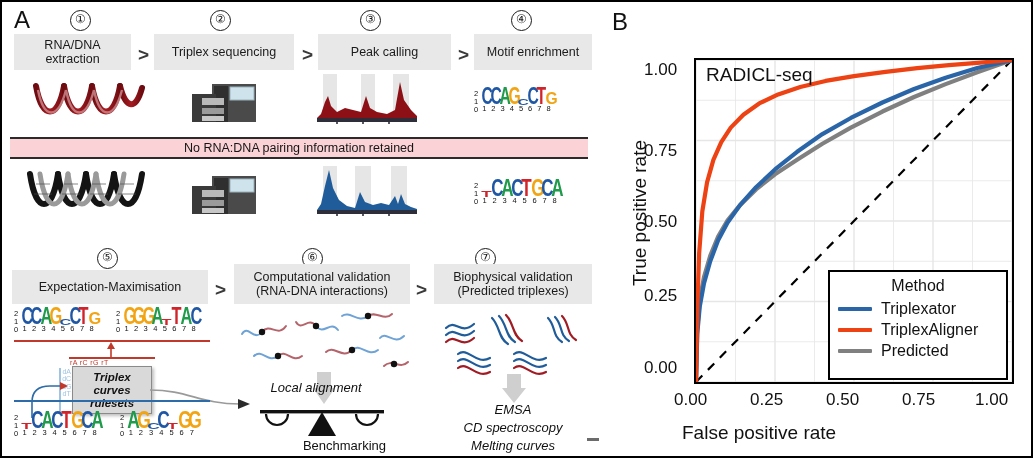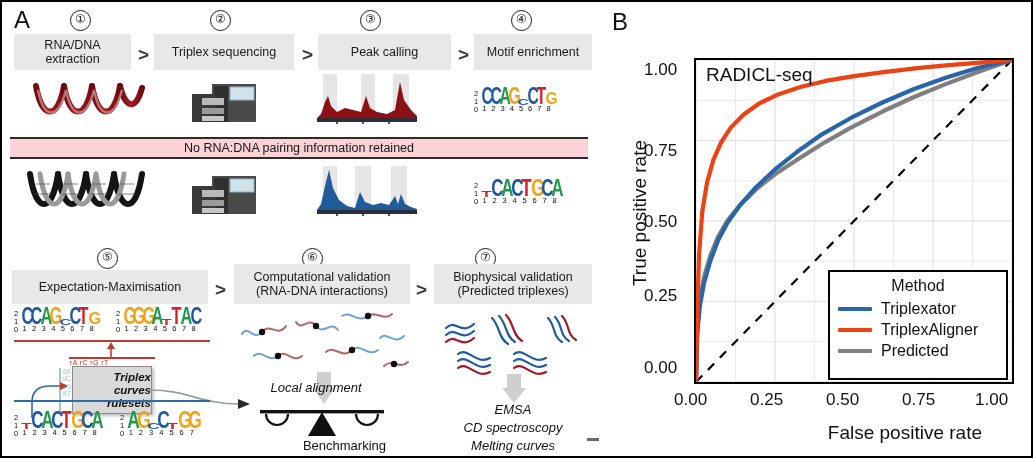--- a/index.html
+++ b/index.html
@@ -48,21 +48,21 @@
     line-height:0.74;text-align:center;display:block;
     transform-origin:bottom center;
   }
   .logo-ticks{display:flex;font-size:7.5px;color:#111;line-height:8px;}
   .logo-ticks span{text-align:center;}
   .hr-red{position:absolute;height:1.6px;background:#c0392b;}
   .hr-blue{position:absolute;height:1.6px;background:#2d6ca8;}
   .rules-box{
     position:absolute;background:#d9d9d9;border:1px solid #8a8a8a;
     font-style:italic;font-weight:700;font-size:11.5px;color:#111;
-    display:flex;flex-direction:column;align-items:flex-end;justify-content:center;
+    display:flex;flex-direction:column;align-items:center;justify-content:center;
     line-height:13px;box-shadow:2px 2px 3px rgba(0,0,0,.25);
   }
   .ra-lbl{position:absolute;font-size:7px;color:#c0392b;letter-spacing:.4px;}
   .da-lbl{
     position:absolute;font-size:7px;color:#9fc4e2;line-height:7.4px;
     text-align:center;
   }
   .ital-txt{
     position:absolute;font-style:italic;font-size:13px;color:#111;
     text-align:center;line-height:16px;
@@ -513,21 +513,21 @@
     <div class="smalldash" style="left:585px;top:436px;"></div>
   </div>
 
   <div id="panelB">
     <span class="panel-letter" style="left:10px;top:8px;">B</span>
 
     <div style="position:absolute;left:-62px;top:200px;width:200px;transform:rotate(-90deg);text-align:center;">
       <span style="font-size:19px;color:#111;">True positive rate</span>
     </div>
 
-    <div style="position:absolute;left:80px;top:420px;width:300px;text-align:right;">
+    <div style="position:absolute;left:80px;top:420px;width:300px;text-align:left;">
       <span style="font-size:19px;color:#111;">False positive rate</span>
     </div>
 
     <span class="tick-lbl" style="left:42px;top:58px;">1.00</span>
     <span class="tick-lbl" style="left:42px;top:139px;">0.75</span>
     <span class="tick-lbl" style="left:42px;top:210px;">0.50</span>
     <span class="tick-lbl" style="left:42px;top:284px;">0.25</span>
     <span class="tick-lbl" style="left:42px;top:356px;">0.00</span>
 
     <span class="tick-lbl" style="left:72px;top:388px;">0.00</span>

